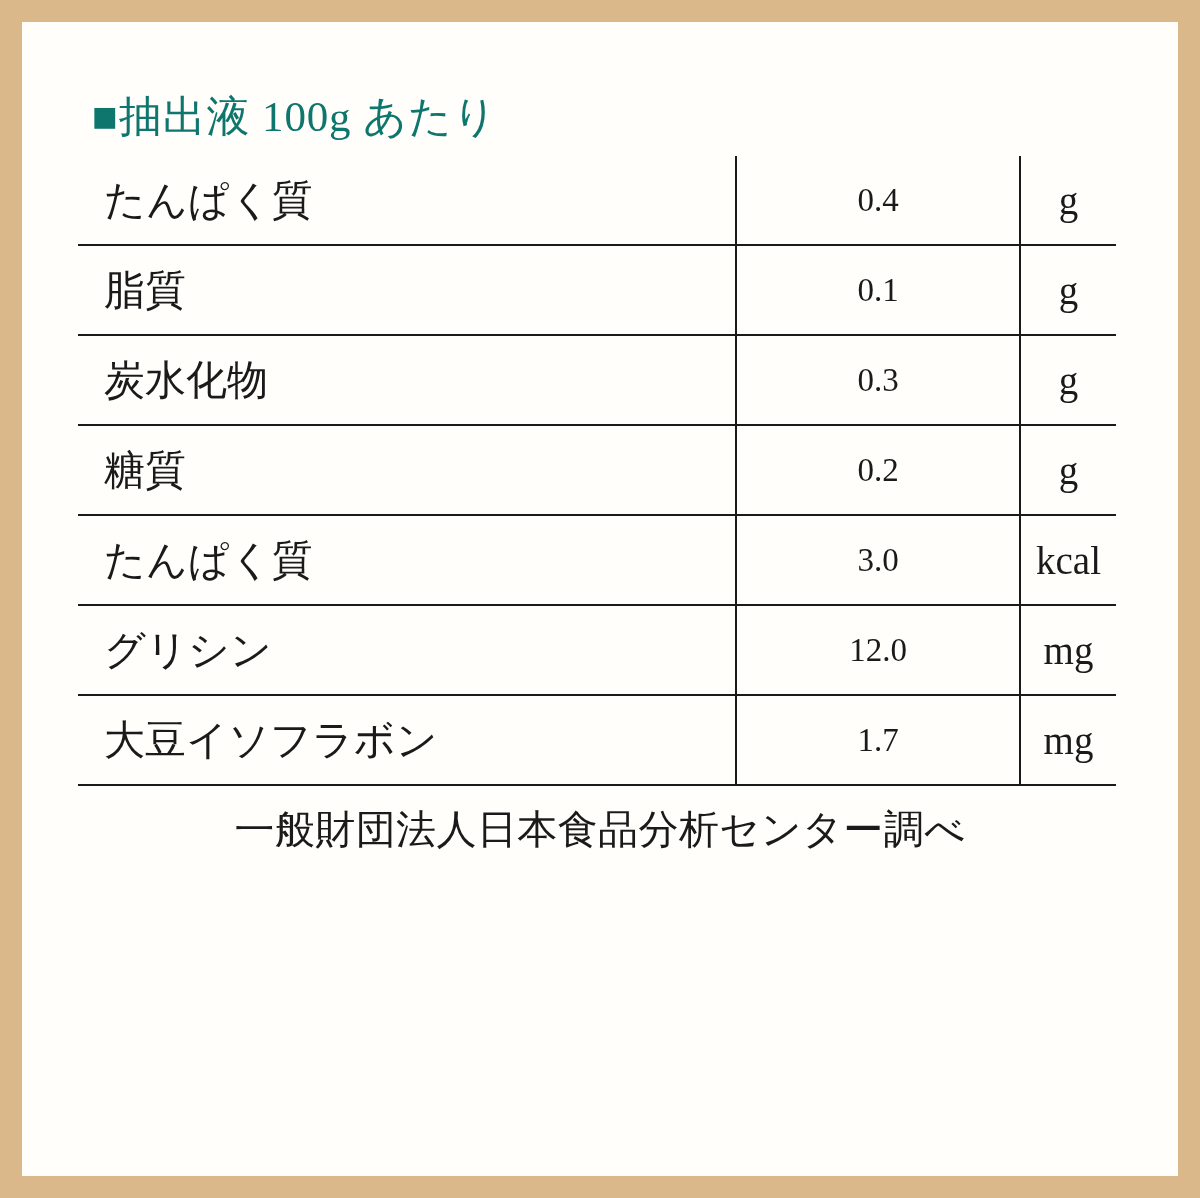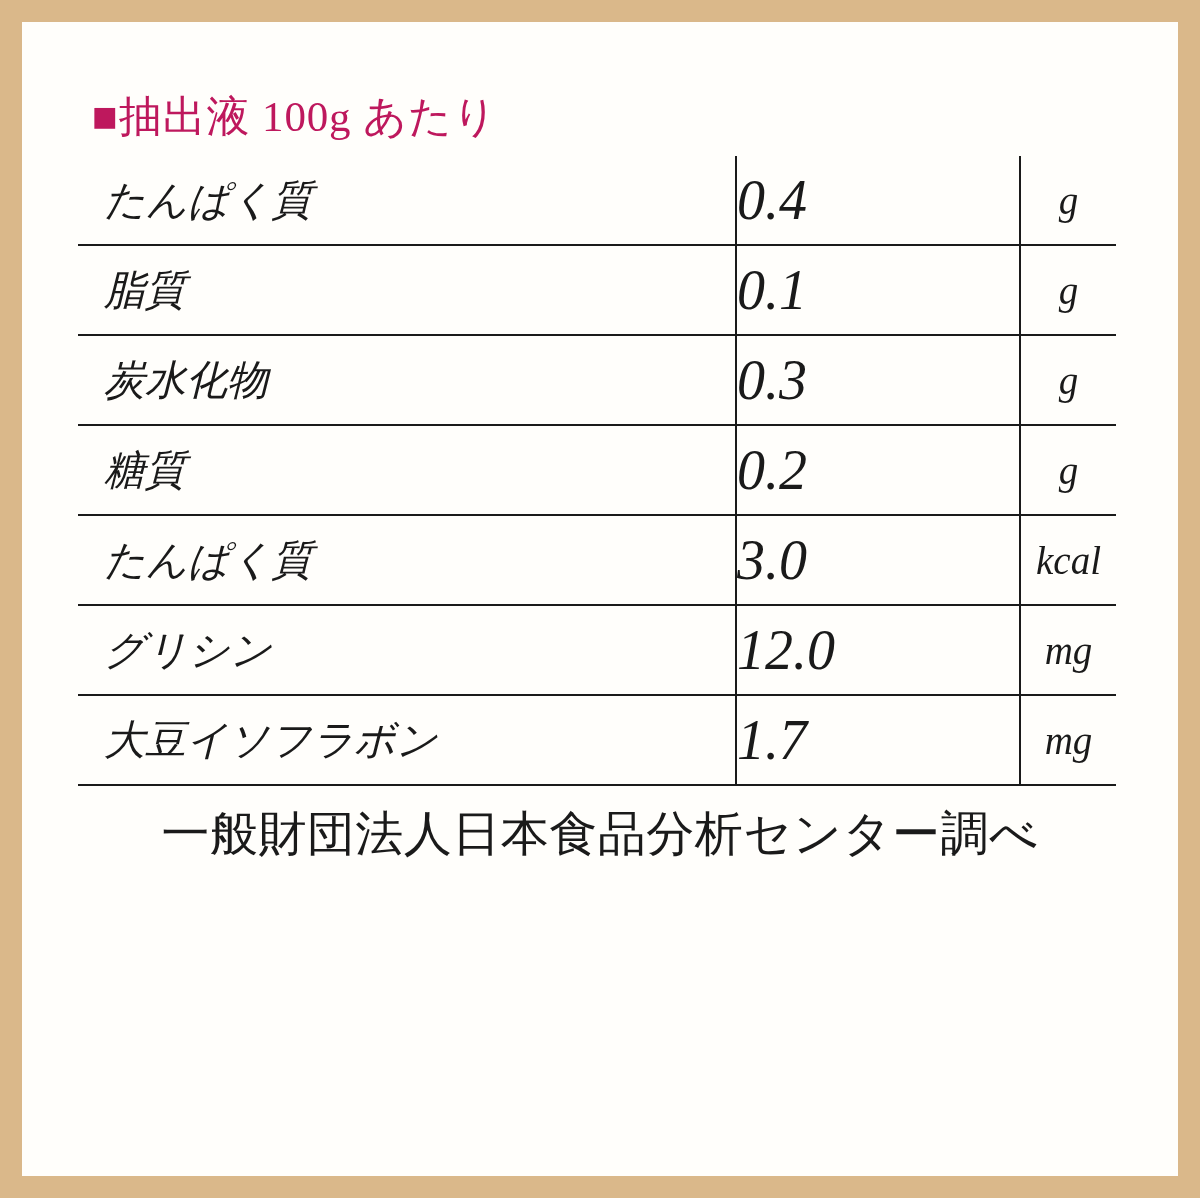--- a/index.html
+++ b/index.html
@@ -26,32 +26,31 @@
   .sheet {
     width: 100%;
     height: 100%;
     box-sizing: border-box;
     background: #fffefb;
     padding: 48px 56px 20px 56px;
     position: relative;
   }
   .nutrition-title {
     font-size: 43px;
-    color: #be185d;
+    color: #0f766e;
     letter-spacing: 0.02em;
     margin: 18px 0 10px 14px;
     font-family: "Liberation Serif", "DejaVu Serif", serif;
     white-space: nowrap;
   }
   table.nutrition-table {
     border-collapse: collapse;
     width: 1038px;
     table-layout: fixed;
     margin-left: 0px;
-    font-style: italic;
   }
   table.nutrition-table col.c-name { width: 658px; }
   table.nutrition-table col.c-val  { width: 284px; }
   table.nutrition-table col.c-unit { width: 96px; }
 
   table.nutrition-table td {
     border-bottom: 2px solid #1a1a1a;
     height: 88px;
     color: #1a1a1a;
     font-size: 41px;
@@ -62,31 +61,32 @@
   table.nutrition-table tr:first-child td {
     border-top: none;
   }
   table.nutrition-table td.name {
     text-align: left;
     padding-left: 26px;
     border-right: 2px solid #1a1a1a;
     white-space: nowrap;
   }
   table.nutrition-table td.value {
+    text-align: center;
     border-right: 2px solid #1a1a1a;
-    font-size: 56px;
+    font-size: 33px;
   }
   table.nutrition-table td.unit {
     text-align: center;
     font-size: 39px;
   }
   
   .source-note {
     text-align: center;
-    font-size: 48px;
+    font-size: 40px;
     color: #1a1a1a;
     margin-top: 16px;
     letter-spacing: 0.01em;
     white-space: nowrap;
   }
 </style>
 </head>
 <body>
 
 <div class="frame">

